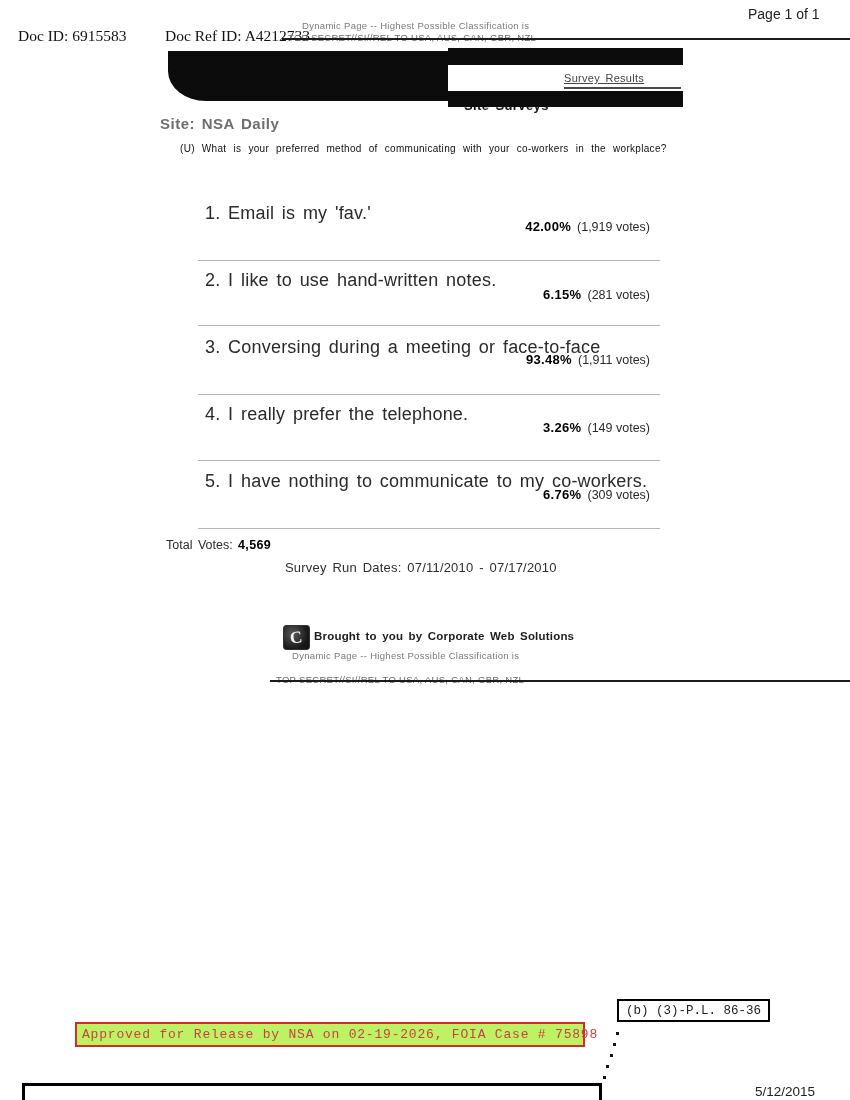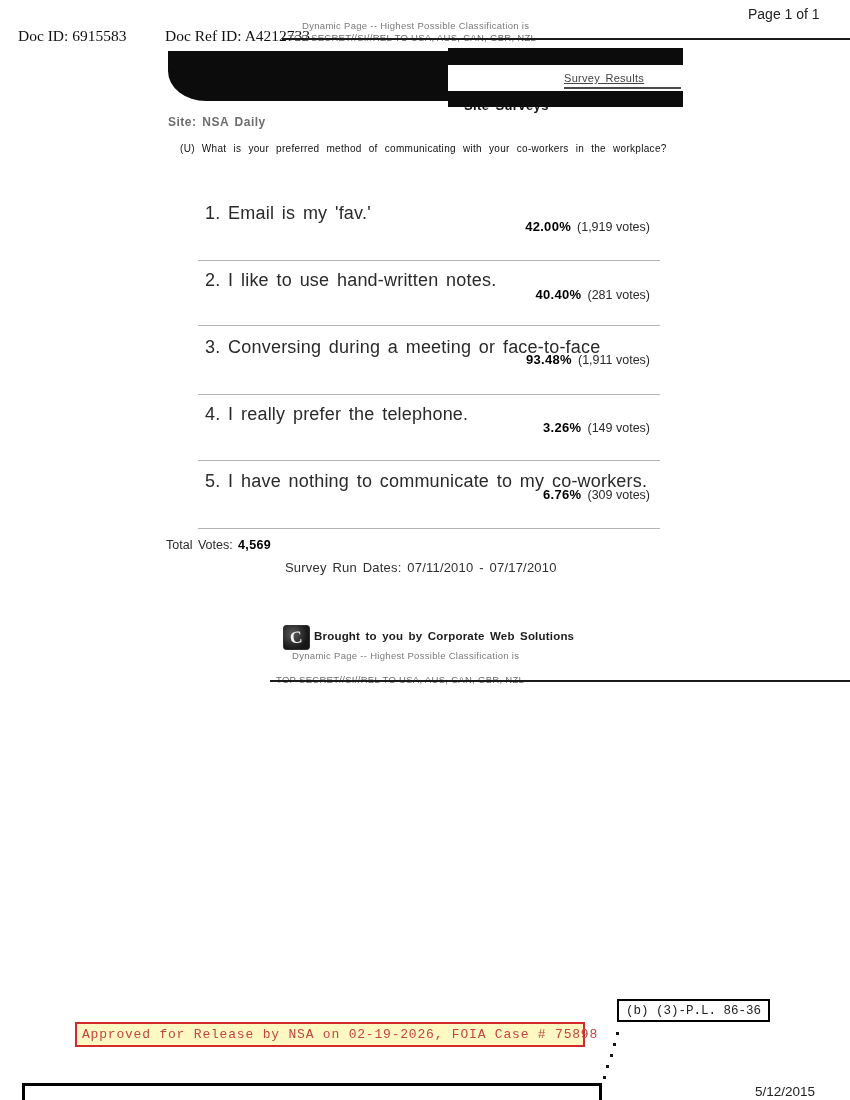--- a/index.html
+++ b/index.html
@@ -48,21 +48,21 @@
   .nav-survey-results {
     position:absolute; left:116px; top:3px; right:2px; height:21px;
     border-bottom:2px solid #4a4a4a;
   }
   .nav-survey-results span {
     font-size:11px; color:#444; letter-spacing:.3px; word-spacing:2px;
     text-decoration:underline; white-space:nowrap; cursor:pointer;
   }
 
   
-  .site-label { top:115px; left:168px; font-size:12px; font-weight:bold; color:#6e6e6e; letter-spacing:.5px; word-spacing:2px; }
+  .site-label { top:115px; left:160px; font-size:15px; font-weight:bold; color:#6e6e6e; letter-spacing:.5px; word-spacing:2px; }
   .question {
     top:141px; left:180px; width:500px;
     font-size:10px; font-weight:normal; color:#101010;
     letter-spacing:.3px; word-spacing:4px; line-height:1.55;
   }
   .opt-label { left:205px; font-size:18px; color:#2a2a2a; letter-spacing:.2px; word-spacing:2.5px; white-space:nowrap; }
   .opt-pct { left:200px; width:450px; text-align:right; font-size:12.5px; color:#2a2a2a; white-space:nowrap; }
   .opt-pct .pct { font-weight:bold; color:#000; font-size:13px; letter-spacing:.3px; }
   .opt-pct .votes { margin-left:6px;text-align:right; }
   .sep { left:198px; width:462px; height:0; border-top:1px solid #b4b4b4; }
@@ -86,21 +86,21 @@
 
   
   .exemption-box {
     top:999px; left:617px; width:153px; height:23px;
     border:2.5px solid #000; background:#fff;
     font-family:"Liberation Mono", monospace; font-size:12.5px; color:#222;
     display:flex; align-items:center; justify-content:center; white-space:nowrap;
   }
   .approval-box {
     top:1022px; left:75px; width:510px; height:25px;
-    border:2px solid #d22b2b; background:#fef9c3;
+    border:2px solid #d22b2b; background:#bef264;
     font-family:"Liberation Mono", monospace; font-size:13px; color:#c54343;
     letter-spacing:.8px; display:flex; align-items:center; padding-left:5px; white-space:nowrap;
   }
   .dot { width:3px; height:3px; background:#141414; }
   .bottom-rect {
     top:1083px; left:22px; width:580px; height:40px;
     border:3px solid #000; background:#fff;
   }
 </style>
 </head>
@@ -127,21 +127,21 @@
 <div class="abs question">(U) What is your preferred method of communicating with your co-workers in the workplace?</div>
 
 <div class="abs opt-label" style="top:203px">1. Email is my 'fav.'</div>
 <div class="abs opt-pct" style="top:219px">
   <span class="pct">42.00%</span><span class="votes">(1,919 votes)</span>
 </div>
 <div class="abs sep" style="top:260px"></div>
 
 <div class="abs opt-label" style="top:270px">2. I like to use hand-written notes.</div>
 <div class="abs opt-pct" style="top:287px">
-  <span class="pct">40.40%</span><span class="votes">(281 votes)</span>
+  <span class="pct">6.15%</span><span class="votes">(281 votes)</span>
 </div>
 <div class="abs sep" style="top:325px"></div>
 
 <div class="abs opt-label" style="top:337px">3. Conversing during a meeting or face-to-face</div>
 <div class="abs opt-pct" style="top:352px">
   <span class="pct">93.48%</span><span class="votes">(1,911 votes)</span>
 </div>
 <div class="abs sep" style="top:394px"></div>
 
 <div class="abs opt-label" style="top:404px">4. I really prefer the telephone.</div>

